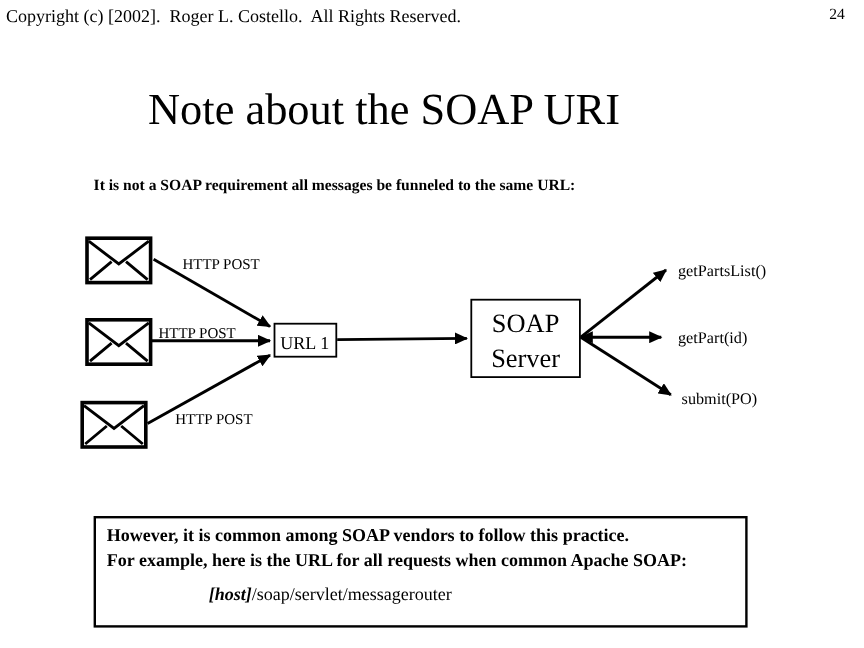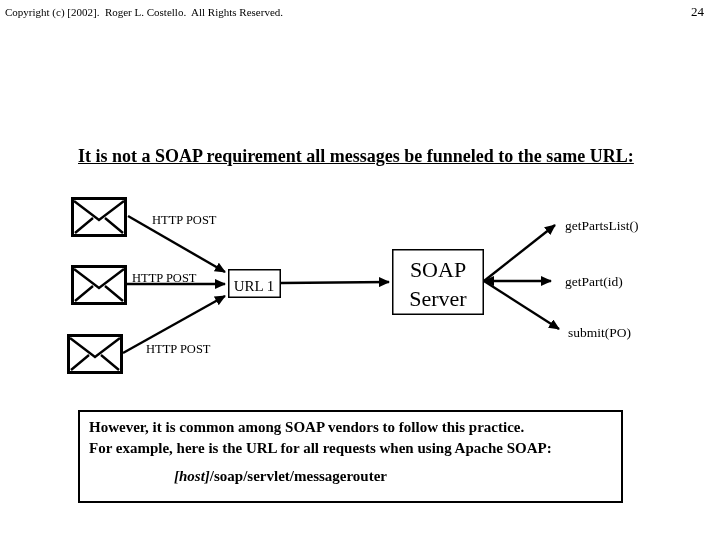--- a/index.html
+++ b/index.html
@@ -9,21 +9,21 @@
     height: 540px;
     background: #ffffff;
     overflow: hidden;
     font-family: "Liberation Serif", serif;
     color: #000000;
   }
   .copyright {
     position: absolute;
     left: 5px;
     top: 6px;
-    font-size: 11px;
+    font-size: 15px;
     white-space: pre;
   }
   .page-number {
     position: absolute;
     right: 16px;
     top: 4px;
     font-size: 13px;
   }
   .title {
     position: absolute;
@@ -32,69 +32,69 @@
     width: 640px;
     margin: 0;
     text-align: center;
     font-size: 37px;
     font-weight: normal;
   }
   .subtitle {
     position: absolute;
     left: 78px;
     top: 146px;
-    font-size: 18px;
+    font-size: 13px;
     font-weight: bold;
     white-space: pre;
-    text-decoration: underline;
   }
   .diagram {
     position: absolute;
     left: 0;
     top: 0;
     width: 720px;
     height: 540px;
   }
   .diagram text {
     font-family: "Liberation Serif", serif;
     fill: #000000;
   }
   .note-box {
     position: absolute;
     left: 78px;
-    top: 410px;
+    top: 430px;
     width: 545px;
     height: 93px;
     box-sizing: border-box;
     border: 2px solid #000000;
     padding: 5px 9px;
     font-size: 15px;
     font-weight: bold;
     line-height: 21px;
   }
   .note-url-line {
     margin-top: 7px;
     padding-left: 85px;
   }
   .note-url-host {
     font-style: italic;
     font-weight: bold;
   }
   .note-url-path {
-    font-weight: bold;
+    font-weight: normal;
   }
 </style>
 </head>
 <body>
 
 <div class="slide">
 
   <div class="copyright">Copyright (c) [2002].  Roger L. Costello.  All Rights Reserved.</div>
   <div class="page-number">24</div>
 
+  <h1 class="title">Note about the SOAP URI</h1>
 
   <div class="subtitle">It is not a SOAP requirement all messages be funneled to the same URL:</div>
 
   <svg class="diagram" viewBox="0 0 720 540" xmlns="http://www.w3.org/2000/svg">
     <defs>
       <marker id="ah" orient="auto-start-reverse" markerUnits="userSpaceOnUse" markerWidth="12" markerHeight="10" refX="10" refY="5">
         <polygon points="0,0 11,5 0,10" fill="#000000"></polygon>
       </marker>
     </defs>
 
@@ -137,19 +137,19 @@
     <line x1="484" y1="281" x2="551" y2="281" stroke="#000000" stroke-width="2.4" marker-start="url(#ah)" marker-end="url(#ah)"></line>
     <line x1="484" y1="281" x2="559" y2="329" stroke="#000000" stroke-width="2.4" marker-end="url(#ah)"></line>
 
     <text x="565" y="230" font-size="13.5">getPartsList()</text>
     <text x="565" y="286" font-size="13.5">getPart(id)</text>
     <text x="568" y="337" font-size="13.5">submit(PO)</text>
   </svg>
 
   <div class="note-box">
     <div>However, it is common among SOAP vendors to follow this practice.</div>
-    <div>For example, here is the URL for all requests when using Apache SOAP:</div>
+    <div>For example, here is the URL for all requests when common Apache SOAP:</div>
     <div class="note-url-line">
       <span class="note-url-host">[host]</span><span class="note-url-path">/soap/servlet/messagerouter</span>
     </div>
   </div>
 
 </div>
 
 </body></html>

